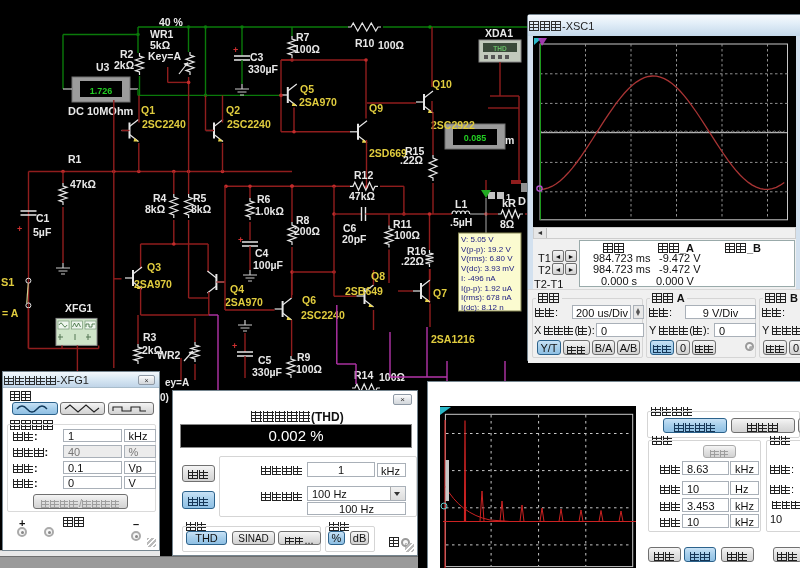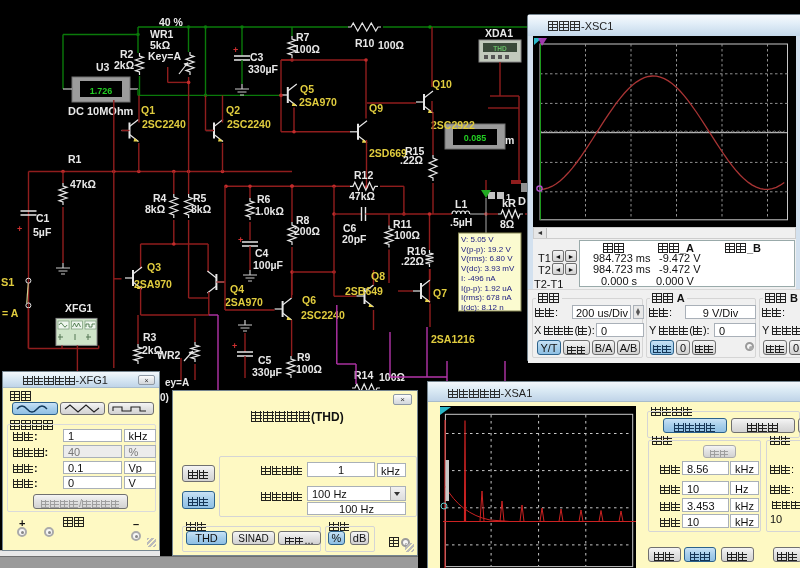--- a/index.html
+++ b/index.html
@@ -1,22 +1,22 @@
 <!DOCTYPE html>
 <html><head><meta charset="utf-8"><style>
 html,body{margin:0;padding:0;overflow:hidden}
 body{width:800px;height:568px;overflow:hidden;position:relative;background:#000;
  font-family:"Liberation Sans",sans-serif;-webkit-font-smoothing:antialiased}
 .c{display:inline-block;margin:0 1px 0 0;vertical-align:-1px;
  background:repeating-linear-gradient(0deg,currentColor 0 1px,transparent 1px 3.1px),
  repeating-linear-gradient(90deg,currentColor 0 1px,transparent 1px 4.4px);}
-.win{position:absolute;background:#fef9c3;border:1px solid #75858f;box-sizing:border-box}
+.win{position:absolute;background:#ffffff;border:1px solid #75858f;box-sizing:border-box}
 .tb{position:absolute;left:0;top:0;right:0;background:linear-gradient(#f4f8fc 0%,#dcebf5 40%,#c0d4e8 100%);
  border-bottom:1px solid #a8bccb;color:#1f1f1f;font-size:11px}
-.tb span{position:absolute;left:20px;top:3px;white-space:nowrap}
+.tb span{position:absolute;left:1px;top:3px;white-space:nowrap}
 .btn{position:absolute;box-sizing:border-box;border:1px solid #707070;border-radius:3px;
  background:linear-gradient(#f5f5f5,#e3e3e3 45%,#d2d2d2);font-size:11px;color:#111;
  text-align:center;overflow:hidden}
 .btn.sel{border-color:#2c628b;background:linear-gradient(#c8e2f6,#a9d0ec 45%,#8fc0e4)}
 .inp{position:absolute;box-sizing:border-box;border:1px solid #a9b0b8;background:#fff;
  font-size:11px;color:#111;overflow:hidden;white-space:nowrap}
 .inp.dis{background:#ececec;color:#777}
 .lb{position:absolute;font-size:11px;color:#111;white-space:nowrap}
 .grp{position:absolute;box-sizing:border-box;border:1px solid #d5d5d5;border-radius:2px}
 .cl{position:absolute;box-sizing:border-box;border:1px solid #8e99a5;border-radius:2px;
@@ -481,20 +481,21 @@
     <div style="position:absolute;left:18px;top:159px;width:3px;height:3px;background:#888;border-radius:50%"></div>
 <div class="rad" style="left:41px;top:155px;width:10px;height:10px;border-color:#aaa"></div>
     <div style="position:absolute;left:45px;top:159px;width:3px;height:3px;background:#888;border-radius:50%"></div>
 <div class="rad" style="left:128px;top:159px;width:10px;height:10px;border-color:#aaa"></div>
     <div style="position:absolute;left:132px;top:163px;width:3px;height:3px;background:#888;border-radius:50%"></div>
 <div style="position:absolute;right:3px;bottom:3px;width:9px;height:9px;background:repeating-linear-gradient(135deg,#bbb 0 1.5px,transparent 1.5px 3.5px)"></div>
 </div>
 <div class="win" id="xda1" style="left:172px;top:390px;width:246px;height:166px">
 <div class="cl" style="left:220px;top:3px;width:19px;height:11px;font-size:8px;line-height:10px">×</div>
 <div class="lb" style="left:78px;top:19px;font-weight:bold;font-size:12px"><i class="c" style="width:11px;height:11px;"></i><i class="c" style="width:11px;height:11px;"></i><i class="c" style="width:11px;height:11px;"></i><i class="c" style="width:11px;height:11px;"></i><i class="c" style="width:11px;height:11px;"></i>(THD)</div>
+<div style="position:absolute;left:7px;top:33px;width:232px;height:24px;background:#000;border:1px solid #888;box-sizing:border-box;color:#fff;font-size:15px;text-align:center;line-height:22px">0.002 %</div>
 <div class="grp" style="left:46px;top:65px;width:198px;height:61px"></div>
 <div class="btn" style="left:9px;top:74px;width:33px;height:17px;padding-top:2px"><i class="c" style="width:9.5px;height:9.5px;"></i><i class="c" style="width:9.5px;height:9.5px;"></i></div>
 <div class="btn sel" style="left:9px;top:100px;width:33px;height:18px;padding-top:3px"><i class="c" style="width:9.5px;height:9.5px;color:#0a2a4a;"></i><i class="c" style="width:9.5px;height:9.5px;color:#0a2a4a;"></i></div>
 <div class="lb" style="left:88px;top:73px;font-weight:bold"><i class="c" style="width:9.5px;height:9.5px;"></i><i class="c" style="width:9.5px;height:9.5px;"></i><i class="c" style="width:9.5px;height:9.5px;"></i><i class="c" style="width:9.5px;height:9.5px;"></i></div>
 <div class="inp" style="left:134px;top:71px;width:68px;height:15px;text-align:center;padding-top:1px">1</div>
 <div class="inp" style="left:204px;top:72px;width:29px;height:14px;padding:1px 3px">kHz</div>
 <div class="lb" style="left:88px;top:99px;font-weight:bold"><i class="c" style="width:9.5px;height:9.5px;"></i><i class="c" style="width:9.5px;height:9.5px;"></i><i class="c" style="width:9.5px;height:9.5px;"></i><i class="c" style="width:9.5px;height:9.5px;"></i></div>
 <div class="inp" style="left:134px;top:95px;width:99px;height:15px;padding:1px 4px">100 Hz<div style="position:absolute;right:0;top:0;width:14px;height:13px;background:linear-gradient(#f2f2f2,#ddd);border-left:1px solid #aaa">
         <div style="position:absolute;left:3px;top:5px;border-left:3.5px solid transparent;border-right:3.5px solid transparent;border-top:4.5px solid #333"></div>
       </div></div>
@@ -506,23 +507,20 @@
 <div class="btn" style="left:105px;top:140px;width:43px;height:14px;padding-top:2px"><i class="c" style="width:8.5px;height:8.5px;"></i><i class="c" style="width:8.5px;height:8.5px;"></i>...</div>
 <div class="lb" style="left:156px;top:129px;font-weight:bold"><i class="c" style="width:9.5px;height:9.5px;"></i><i class="c" style="width:9.5px;height:9.5px;"></i></div>
 <div class="grp" style="left:152px;top:135px;width:50px;height:26px"></div>
 <div class="btn sel" style="left:155px;top:140px;width:17px;height:14px;line-height:13px">%</div>
 <div class="btn" style="left:177px;top:140px;width:19px;height:14px;line-height:13px">dB</div>
 <div class="lb" style="left:216px;top:145px"><i class="c" style="width:10px;height:10px;"></i></div>
 <div class="rad" style="left:228px;top:147px;width:9px;height:9px"></div>
 <div style="position:absolute;right:3px;bottom:3px;width:9px;height:9px;background:repeating-linear-gradient(135deg,#bbb 0 1.5px,transparent 1.5px 3.5px)"></div>
 </div>
 <div class="win" id="xsa1" style="left:427px;top:381px;width:374px;height:188px">
-<div class="tb" style="height:19px">
-      <span style="top:5px"><i class="c" style="width:9.5px;height:9.5px;"></i><i class="c" style="width:9.5px;height:9.5px;"></i><i class="c" style="width:9.5px;height:9.5px;"></i><i class="c" style="width:9.5px;height:9.5px;"></i><i class="c" style="width:9.5px;height:9.5px;"></i>-XSA1</span>
-    </div>
 <div style="position:absolute;left:12px;top:24px;width:196px;height:163px;background:#000">
 <svg width="196" height="163">
 <rect x="5.4" y="8.3" width="187.3" height="152.3" fill="#000" stroke="#c8c8c8"></rect>
 <line x1="51.1" y1="9" x2="51.1" y2="160" stroke="#c8c8c8" stroke-width="1" stroke-dasharray="2.5,3.5"></line>
 <line x1="98.6" y1="9" x2="98.6" y2="160" stroke="#c8c8c8" stroke-width="1" stroke-dasharray="2.5,3.5"></line>
 <line x1="145.8" y1="9" x2="145.8" y2="160" stroke="#c8c8c8" stroke-width="1" stroke-dasharray="2.5,3.5"></line>
 <line x1="6" y1="27.5" x2="192" y2="27.5" stroke="#c8c8c8" stroke-width="1" stroke-dasharray="2.5,3.5"></line>
 <line x1="6" y1="64.6" x2="192" y2="64.6" stroke="#c8c8c8" stroke-width="1" stroke-dasharray="2.5,3.5"></line>
 <line x1="6" y1="101.8" x2="192" y2="101.8" stroke="#c8c8c8" stroke-width="1" stroke-dasharray="2.5,3.5"></line>
 <line x1="6" y1="138.9" x2="192" y2="138.9" stroke="#c8c8c8" stroke-width="1" stroke-dasharray="2.5,3.5"></line>
@@ -538,21 +536,21 @@
 <div class="grp" style="left:219px;top:29px;width:153px;height:27px"></div>
 <div class="btn sel" style="left:235px;top:36px;width:64px;height:15px;padding-top:2px"><i class="c" style="width:9.5px;height:9.5px;color:#0a2a4a;"></i><i class="c" style="width:9.5px;height:9.5px;color:#0a2a4a;"></i><i class="c" style="width:9.5px;height:9.5px;color:#0a2a4a;"></i><i class="c" style="width:9.5px;height:9.5px;color:#0a2a4a;"></i></div>
 <div class="btn" style="left:303px;top:36px;width:64px;height:15px;padding-top:2px"><i class="c" style="width:9.5px;height:9.5px;"></i><i class="c" style="width:9.5px;height:9.5px;"></i><i class="c" style="width:9.5px;height:9.5px;"></i></div>
 <div class="btn" style="left:370px;top:36px;width:14px;height:15px"></div>
 <div class="lb" style="left:224px;top:52px;font-weight:bold"><i class="c" style="width:9.5px;height:9.5px;"></i><i class="c" style="width:9.5px;height:9.5px;"></i></div>
 <div class="grp" style="left:220px;top:58px;width:113px;height:92px"></div>
 <div class="lb" style="left:342px;top:52px;font-weight:bold"><i class="c" style="width:9.5px;height:9.5px;"></i><i class="c" style="width:9.5px;height:9.5px;"></i></div>
 <div class="grp" style="left:338px;top:58px;width:36px;height:92px"></div>
 <div class="btn" style="left:275px;top:63px;width:33px;height:13px;padding-top:1px;color:#999;border-color:#aaa"><i class="c" style="width:8.5px;height:8.5px;color:#999;"></i><i class="c" style="width:8.5px;height:8.5px;color:#999;"></i></div>
 <div class="lb" style="left:232px;top:81px"><i class="c" style="width:9.5px;height:9.5px;"></i><i class="c" style="width:9.5px;height:9.5px;"></i></div>
-<div class="inp" style="left:254px;top:79px;width:47px;height:14px;padding:1px 4px">8.56</div>
+<div class="inp" style="left:254px;top:79px;width:47px;height:14px;padding:1px 4px">8.63</div>
 <div class="inp" style="left:302px;top:79px;width:29px;height:14px;padding:1px 4px">kHz</div>
 <div class="lb" style="left:232px;top:101px"><i class="c" style="width:9.5px;height:9.5px;"></i><i class="c" style="width:9.5px;height:9.5px;"></i></div>
 <div class="inp" style="left:254px;top:99px;width:47px;height:14px;padding:1px 4px">10</div>
 <div class="inp" style="left:302px;top:99px;width:29px;height:14px;padding:1px 4px">Hz</div>
 <div class="lb" style="left:232px;top:118px"><i class="c" style="width:9.5px;height:9.5px;"></i><i class="c" style="width:9.5px;height:9.5px;"></i></div>
 <div class="inp" style="left:254px;top:116px;width:47px;height:14px;padding:1px 4px">3.453</div>
 <div class="inp" style="left:302px;top:116px;width:29px;height:14px;padding:1px 4px">kHz</div>
 <div class="lb" style="left:232px;top:134px"><i class="c" style="width:9.5px;height:9.5px;"></i><i class="c" style="width:9.5px;height:9.5px;"></i></div>
 <div class="inp" style="left:254px;top:132px;width:47px;height:14px;padding:1px 4px">10</div>
 <div class="inp" style="left:302px;top:132px;width:29px;height:14px;padding:1px 4px">kHz</div>

